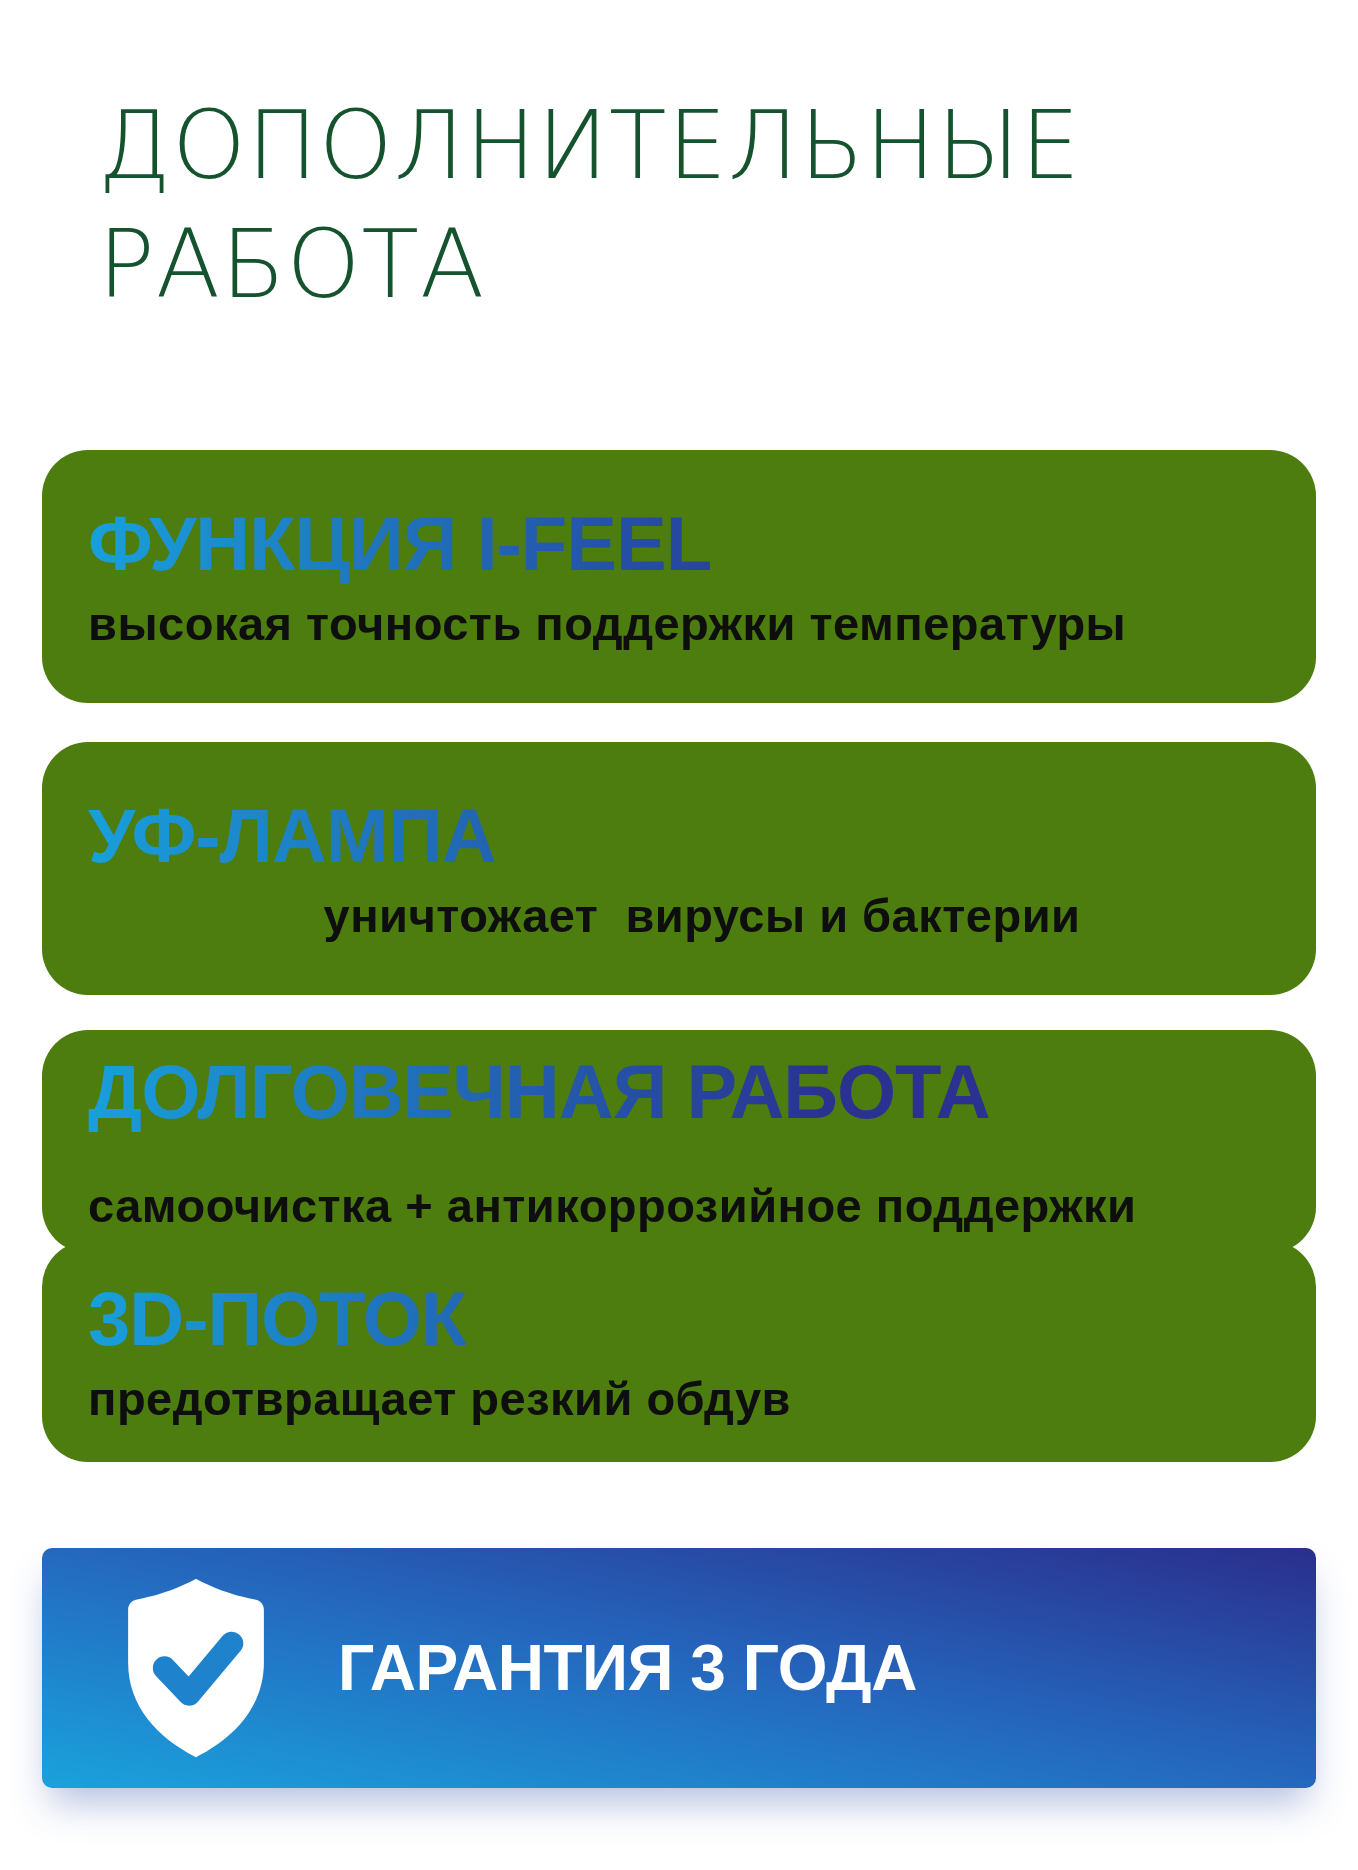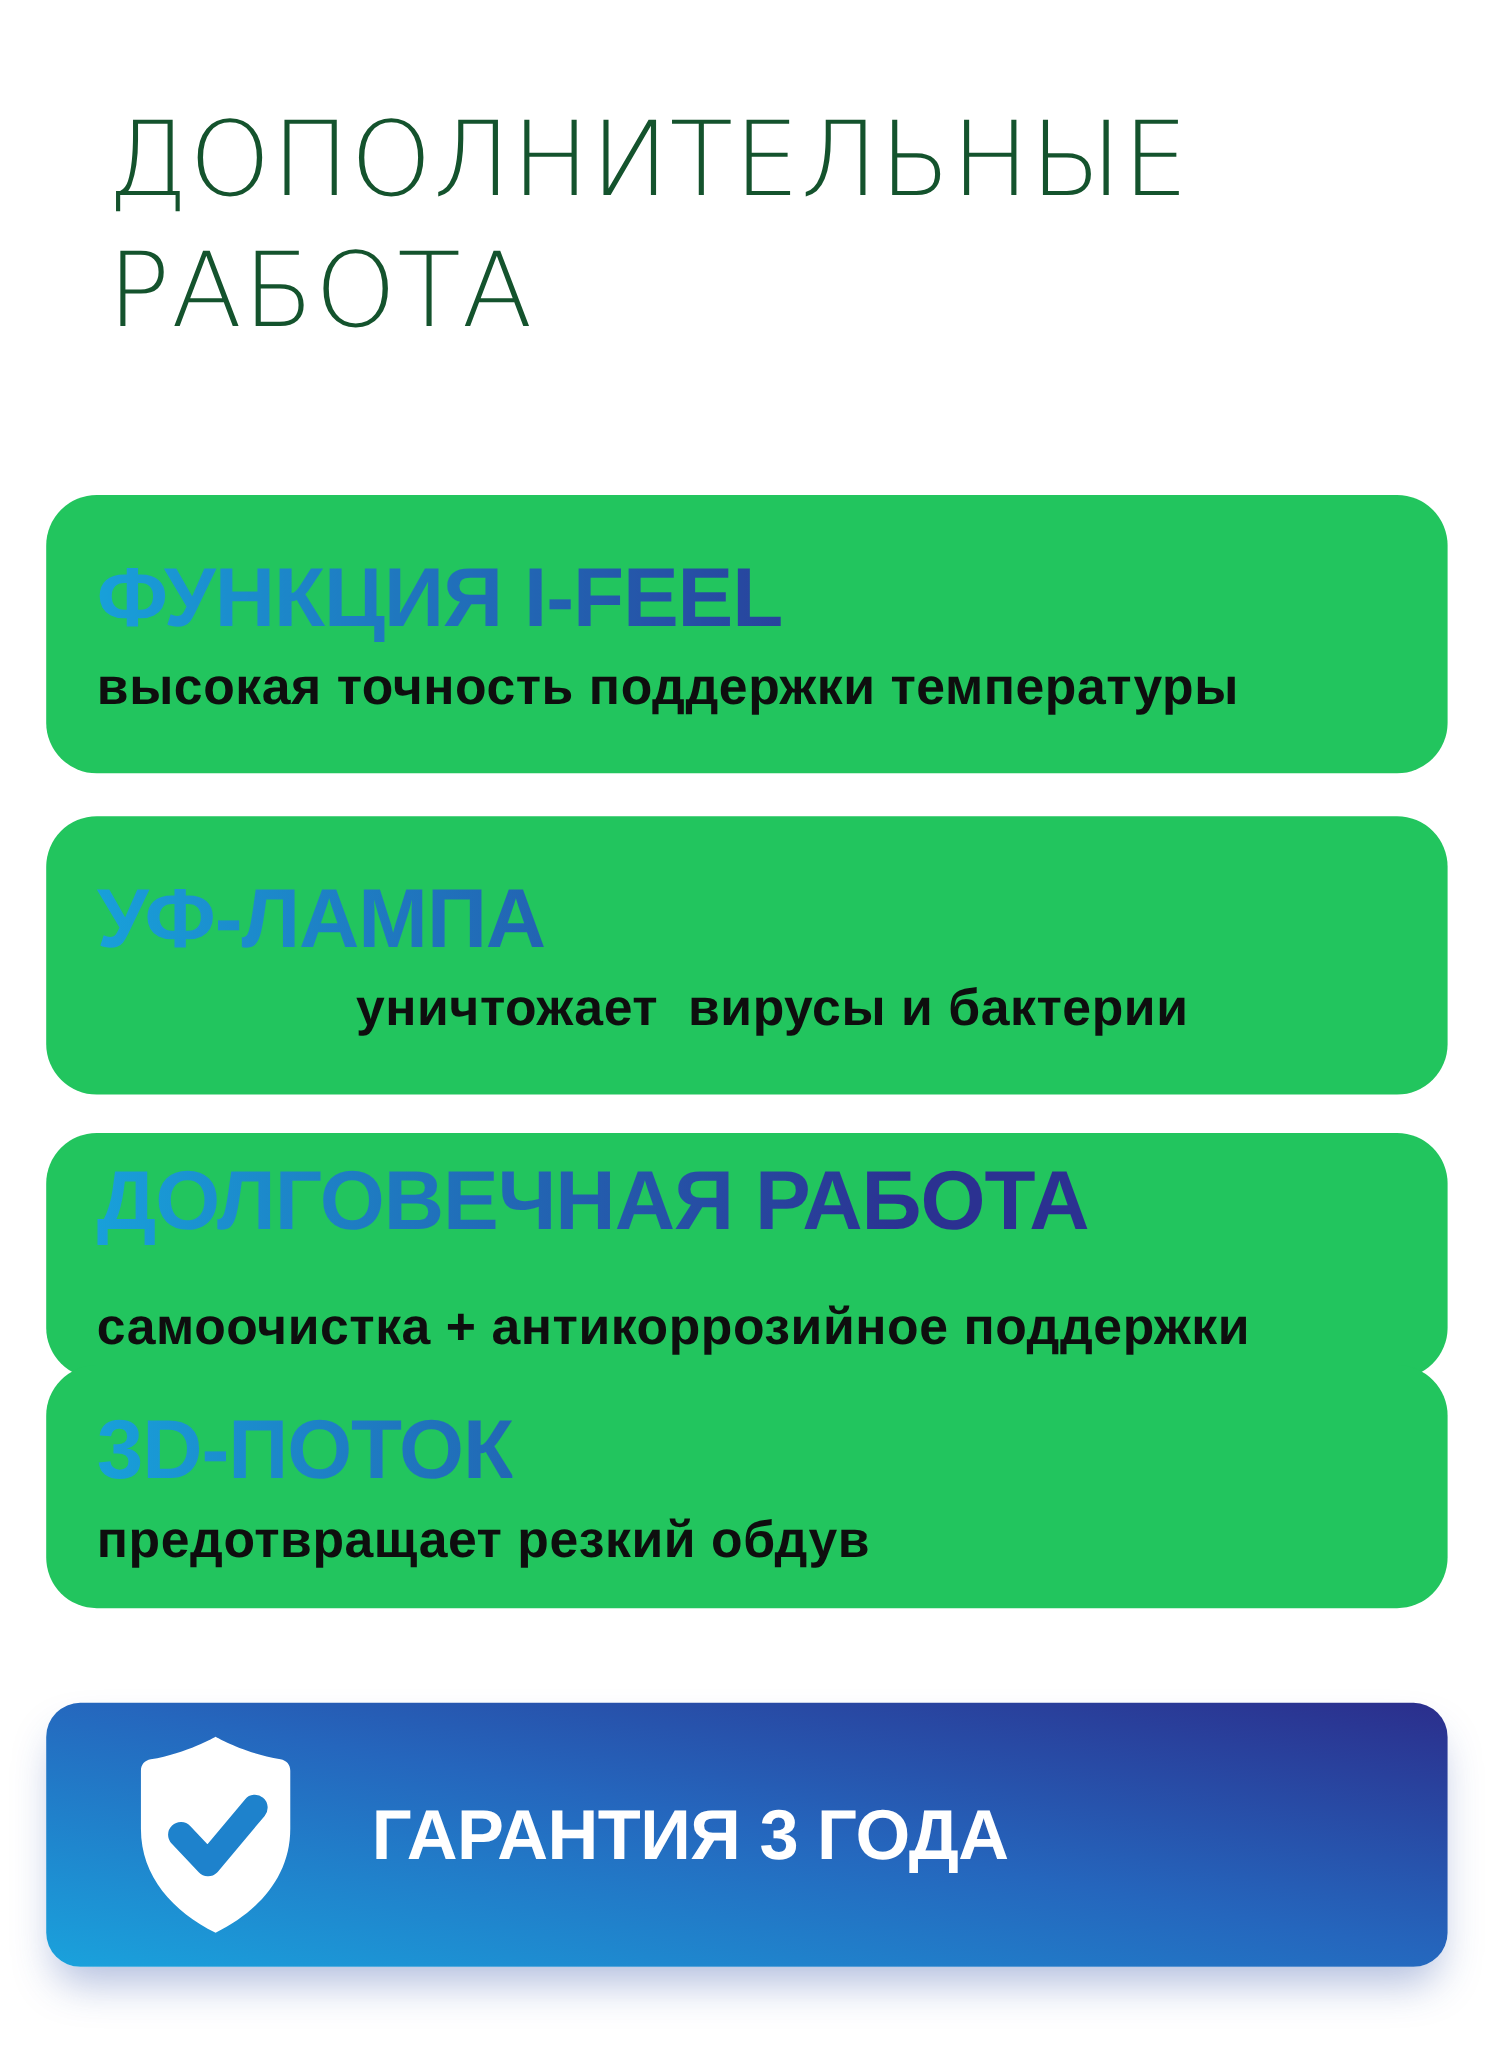--- a/index.html
+++ b/index.html
@@ -20,21 +20,21 @@
     font-size: 94px;
     line-height: 1.27;
     letter-spacing: 1px;
     color: #14532d;
   }
 
   .card {
     position: absolute;
     left: 42px;
     width: 1274px;
-    background: #22c55e;
+    background: #4d7c0f;
     border-radius: 46px;
     display: flex;
     flex-direction: column;
     justify-content: center;
     padding-left: 46px;
     gap: 14px;
   }
   .card-1 { top: 450px;  height: 253px; }
   .card-2 { top: 742px;  height: 253px; text-align: center; }
   .card-3 { top: 1030px; height: 223px; gap: 48px; }
@@ -60,21 +60,21 @@
     line-height: 1.1;
     white-space: pre;
   }
 
   .banner {
     position: absolute;
     left: 42px;
     top: 1548px;
     width: 1274px;
     height: 240px;
-    border-radius: 31px;
+    border-radius: 10px;
     background: linear-gradient(to top right, #1aa2dc 0%, #2566bd 52%, #2b2e8c 100%);
     box-shadow: 0 22px 38px -8px rgba(35, 70, 160, 0.35);
     display: flex;
     align-items: center;
     padding-left: 70px;
   }
 
   .shield-icon { width: 168px; height: 192px; flex: 0 0 auto; }
 
   .banner-text {

